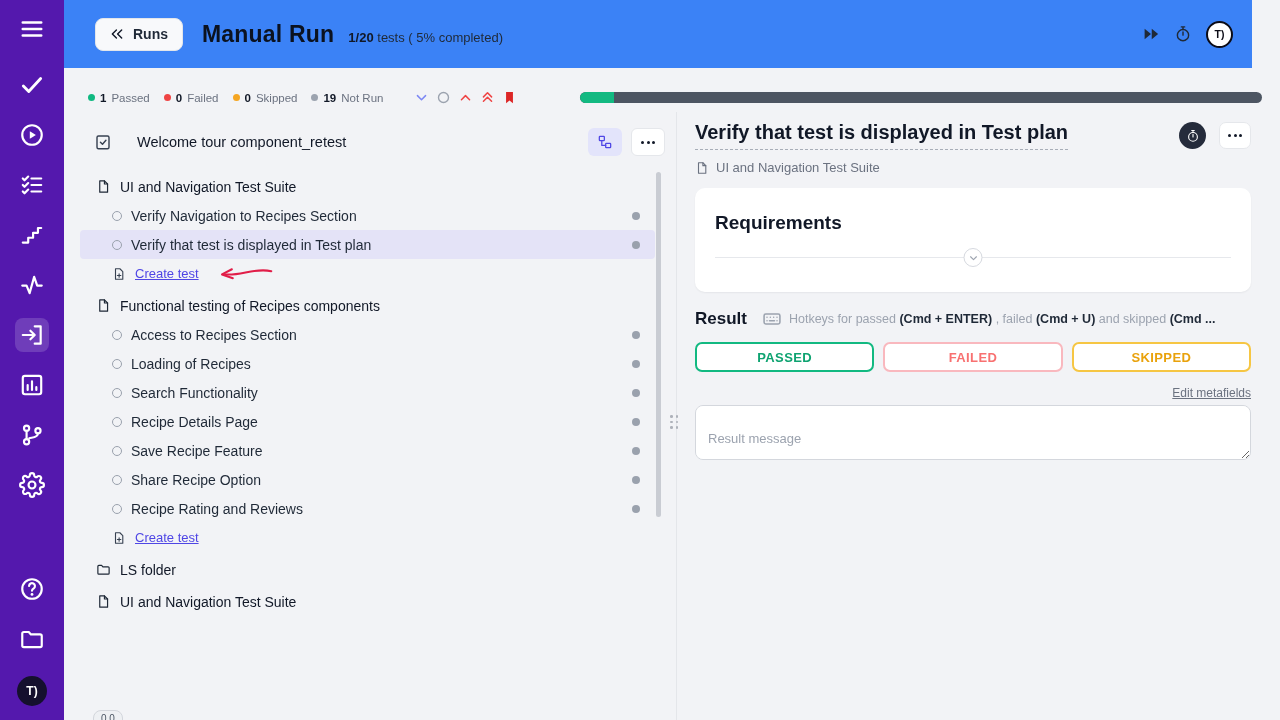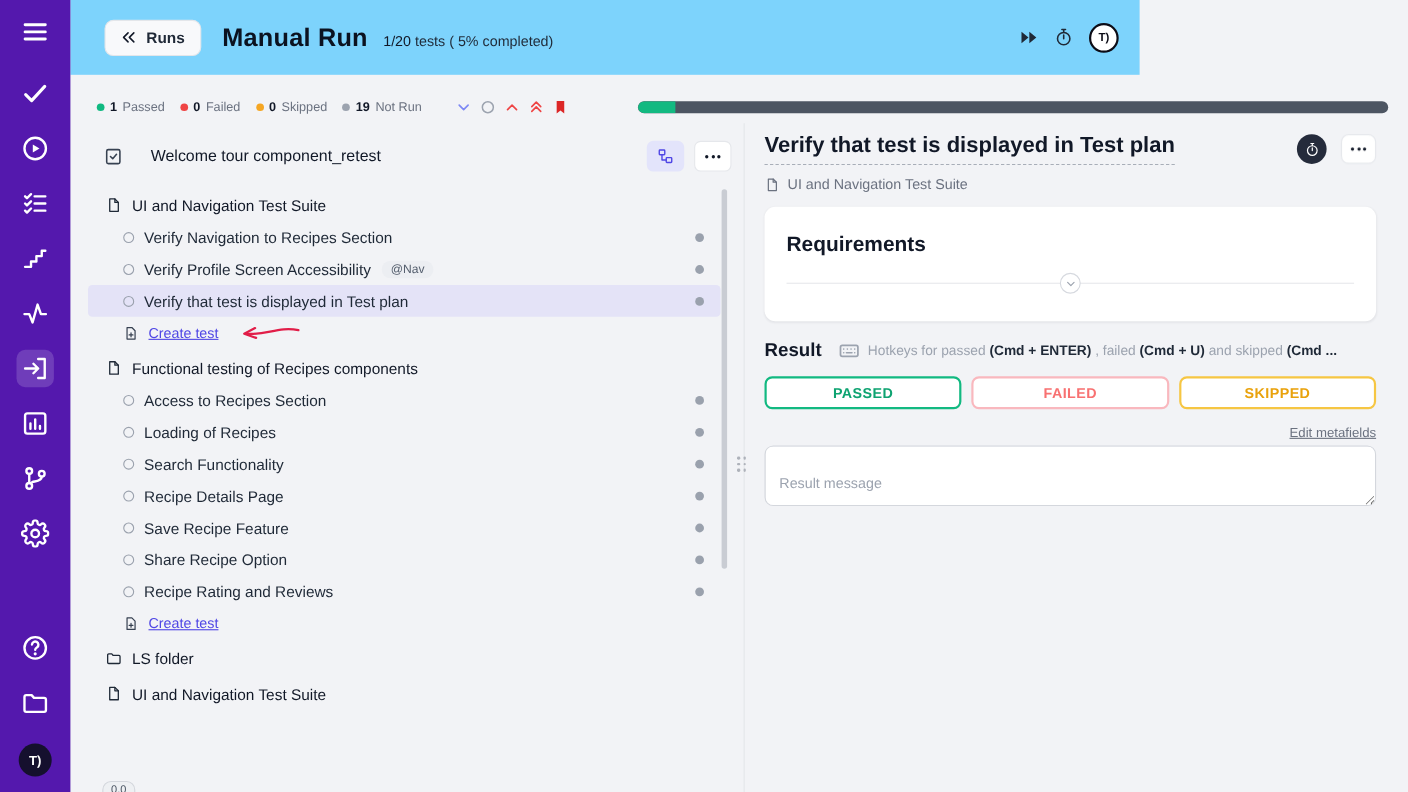--- a/index.html
+++ b/index.html
@@ -14,26 +14,26 @@
   
   .sidebar{position:absolute;left:0;top:0;width:64px;height:720px;background:#5418ad;display:flex;flex-direction:column;align-items:center;padding:16px 0 14px;z-index:9}
   .side-group{display:flex;flex-direction:column;align-items:center}
   .side-icon{width:26px;height:26px;color:#fff;margin-bottom:24px;cursor:pointer}
   .side-icon.first{margin-bottom:30px}
   .side-icon.active{background:rgba(255,255,255,.16);border-radius:8px;padding:4px;width:34px;height:34px;margin-top:-4px;margin-bottom:20px}
   .side-spacer{flex:1}
   .side-logo{width:30px;height:30px;border-radius:50%;background:#15102e;color:#fff;font-weight:700;font-size:12px;display:flex;align-items:center;justify-content:center;cursor:pointer}
 
   
-  .header{position:absolute;left:64px;top:0;width:972px;height:68px;background:#7dd3fc;display:flex;align-items:center;padding:0 19px 0 31px}
+  .header{position:absolute;left:64px;top:0;width:1188px;height:68px;background:#3b82f6;display:flex;align-items:center;padding:0 19px 0 31px}
   .runs-btn{display:flex;align-items:center;gap:9px;background:#f8f9fb;border:1px solid #e3e6ea;border-radius:8px;height:33px;padding:0 14px;font-size:14px;font-weight:600;color:#1f2937}
   .runs-btn .icon{width:14px;height:14px;color:#111827}
   .page-title{font-size:23px;font-weight:700;color:#0b1220;margin-left:19px;letter-spacing:.2px}
   .tests-info{margin-left:14px;font-size:13px;color:#1f2937;margin-top:7px}
-  .tests-info b{font-weight:400;color:#111827}
+  .tests-info b{font-weight:700;color:#111827}
   .header-right{margin-left:auto;display:flex;align-items:center;gap:14px}
   .hicon{width:18px;height:18px;color:#1f2937;cursor:pointer}
   .logo-badge{width:27px;height:27px;border-radius:50%;border:2.2px solid #0c0c16;display:flex;align-items:center;justify-content:center;font-weight:700;font-size:10.5px;color:#0c0c16;cursor:pointer;background:#fff}
   .finish-btn{display:flex;align-items:center;gap:8px;background:#4a43e2;color:#fff;border:none;border-radius:8px;height:33px;padding:0 16px;font-size:14px;font-weight:600}
   .finish-btn .icon{width:13px;height:13px;color:#fff}
 
   
   .statusbar{position:absolute;left:88px;top:87px;width:1174px;height:21px}
   .stat-items{position:absolute;left:0;top:0;height:21px;display:flex;align-items:center}
   .stat-item{display:flex;align-items:center;gap:5px;margin-right:14px;font-size:11.5px;white-space:nowrap}
@@ -313,26 +313,20 @@
               <path d="M13.5 3v5h5"></path>
             </svg>
           </span>
           <span class="suite-label">UI and Navigation Test Suite</span>
         </div>
         <div class="tree-row test-row">
           <span class="test-circle"></span>
           <span class="test-label">Verify Navigation to Recipes Section</span>
           <span class="row-status dot"></span>
         </div>
-        <div class="tree-row test-row">
-          <span class="test-circle"></span>
-          <span class="test-label">Verify Profile Screen Accessibility</span>
-          <span class="badge">@Nav</span>
-          <span class="row-status dot"></span>
-        </div>
         <div class="tree-row test-row selected">
           <span class="test-circle"></span>
           <span class="test-label">Verify that test is displayed in Test plan</span>
           <span class="row-status dot"></span>
         </div>
         <div class="tree-row create-row">
           <span class="icon">
             <svg viewBox="0 0 24 24" fill="none" stroke="currentColor" stroke-width="1.9" stroke-linecap="round" stroke-linejoin="round">
               <path d="M6 3h7.5L18.5 8v13H6z"></path>
               <path d="M12.2 11.5v6M9.2 14.5h6"></path>

